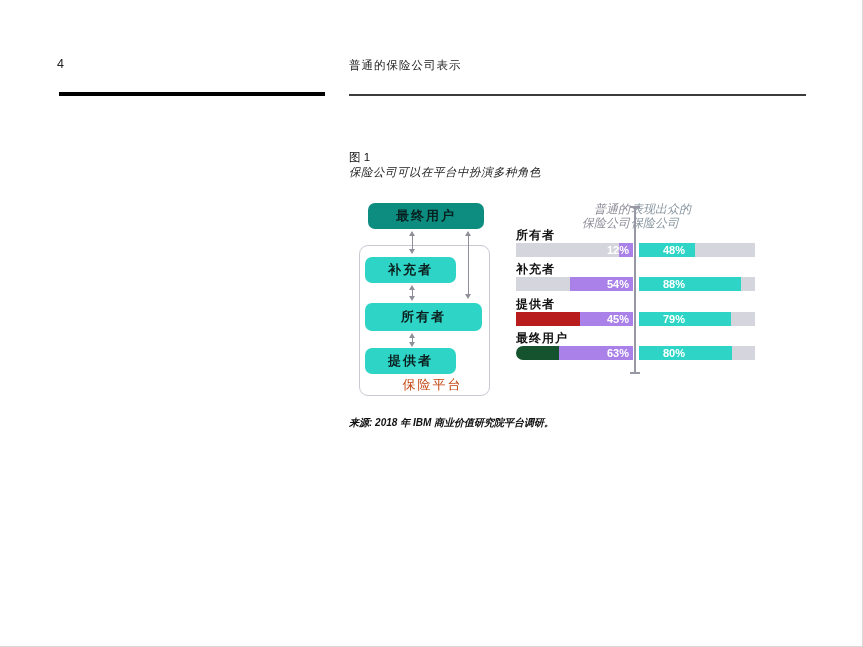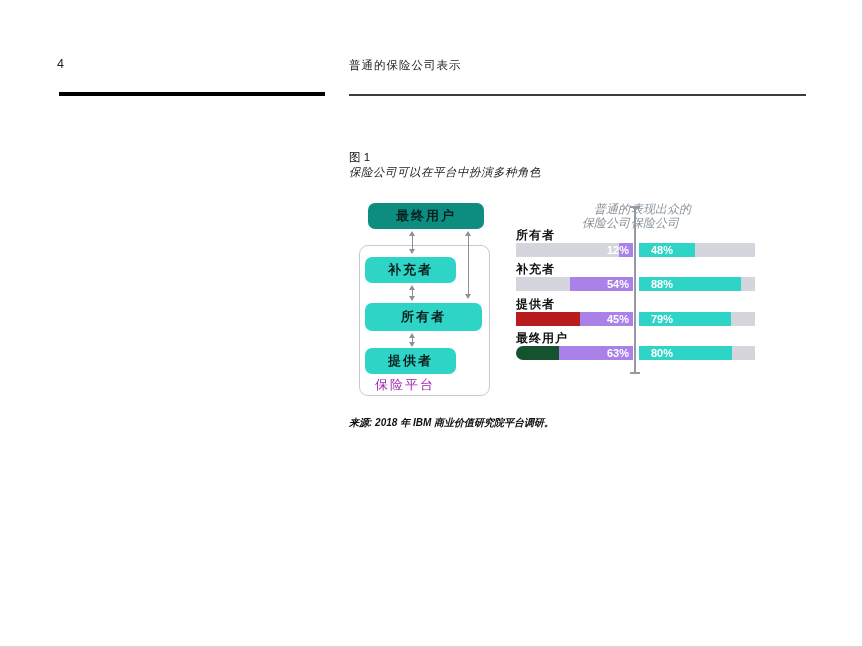--- a/index.html
+++ b/index.html
@@ -24,21 +24,21 @@
   .diagram{left:359px;top:200px;width:133px;height:200px;}
   .node{
     position:absolute;border-radius:7px;display:flex;align-items:center;justify-content:center;
     font-size:13px;font-weight:bold;color:#0b1f1e;letter-spacing:2px;
   }
   .node-end-user{left:9px;top:3px;width:116px;height:26px;color:#06211f;}
   .platform-box{position:absolute;left:0px;top:45px;width:131px;height:151px;border:1.5px solid #c9c9d3;border-radius:9px;box-sizing:border-box;}
   .node-complementor{left:6px;top:57px;width:91px;height:26px;}
   .node-owner{left:6px;top:103px;width:117px;height:28px;}
   .node-provider{left:6px;top:148px;width:91px;height:26px;}
-  .platform-label{position:absolute;left:16px;top:176px;width:131px;font-size:13px;color:#a21caf;letter-spacing:2px;}
+  .platform-label{position:absolute;left:8px;top:176px;width:131px;text-align:center;font-size:13px;color:#c2410c;letter-spacing:2px;}
 
   .varrow{position:absolute;width:9px;}
   .varrow .ln{position:absolute;left:4px;top:3px;bottom:3px;width:1px;background:#8f8f99;}
   .varrow .hu{position:absolute;left:1px;top:0;width:0;height:0;border-left:3.5px solid transparent;border-right:3.5px solid transparent;border-bottom:5px solid #8f8f99;}
   .varrow .hd{position:absolute;left:1px;bottom:0;width:0;height:0;border-left:3.5px solid transparent;border-right:3.5px solid transparent;border-top:5px solid #8f8f99;}
   .arrow-a{left:49px;top:31px;height:23px;}
   .arrow-b{left:105px;top:31px;height:68px;}
   .arrow-c{left:49px;top:85px;height:16px;}
   .arrow-d{left:49px;top:133px;height:14px;}
 
@@ -54,21 +54,21 @@
   .crow{position:absolute;left:0;width:240px;height:34px;}
   .cat{position:absolute;left:0;top:0;font-size:12px;font-weight:bold;color:#111;letter-spacing:1px;}
   .track{position:absolute;top:16px;height:14px;}
   .track.tleft{left:0;width:117px;}
   .track.tright{left:123px;width:116px;}
   .bar{position:absolute;top:0;height:14px;}
   .bar.bleft{right:0;}
   .bar.bright{left:0;}
   .blab{position:absolute;top:0;height:14px;line-height:14.5px;font-size:11px;font-weight:bold;color:#fff;white-space:nowrap;}
   .blab.lleft{right:4px;}
-  .blab.lright{left:12px;}
+  .blab.lright{left:24px;}
 
   
   .source-line{left:349px;top:416px;font-size:10px;font-weight:bold;font-style:italic;color:#111;}
   .body-paragraph{
     left:349px;top:442px;width:464px;font-size:13.5px;line-height:19.6px;color:#1c1c1c;
     text-align:justify;letter-spacing:0.4px;
   }
 </style>
 </head>
 <body>

